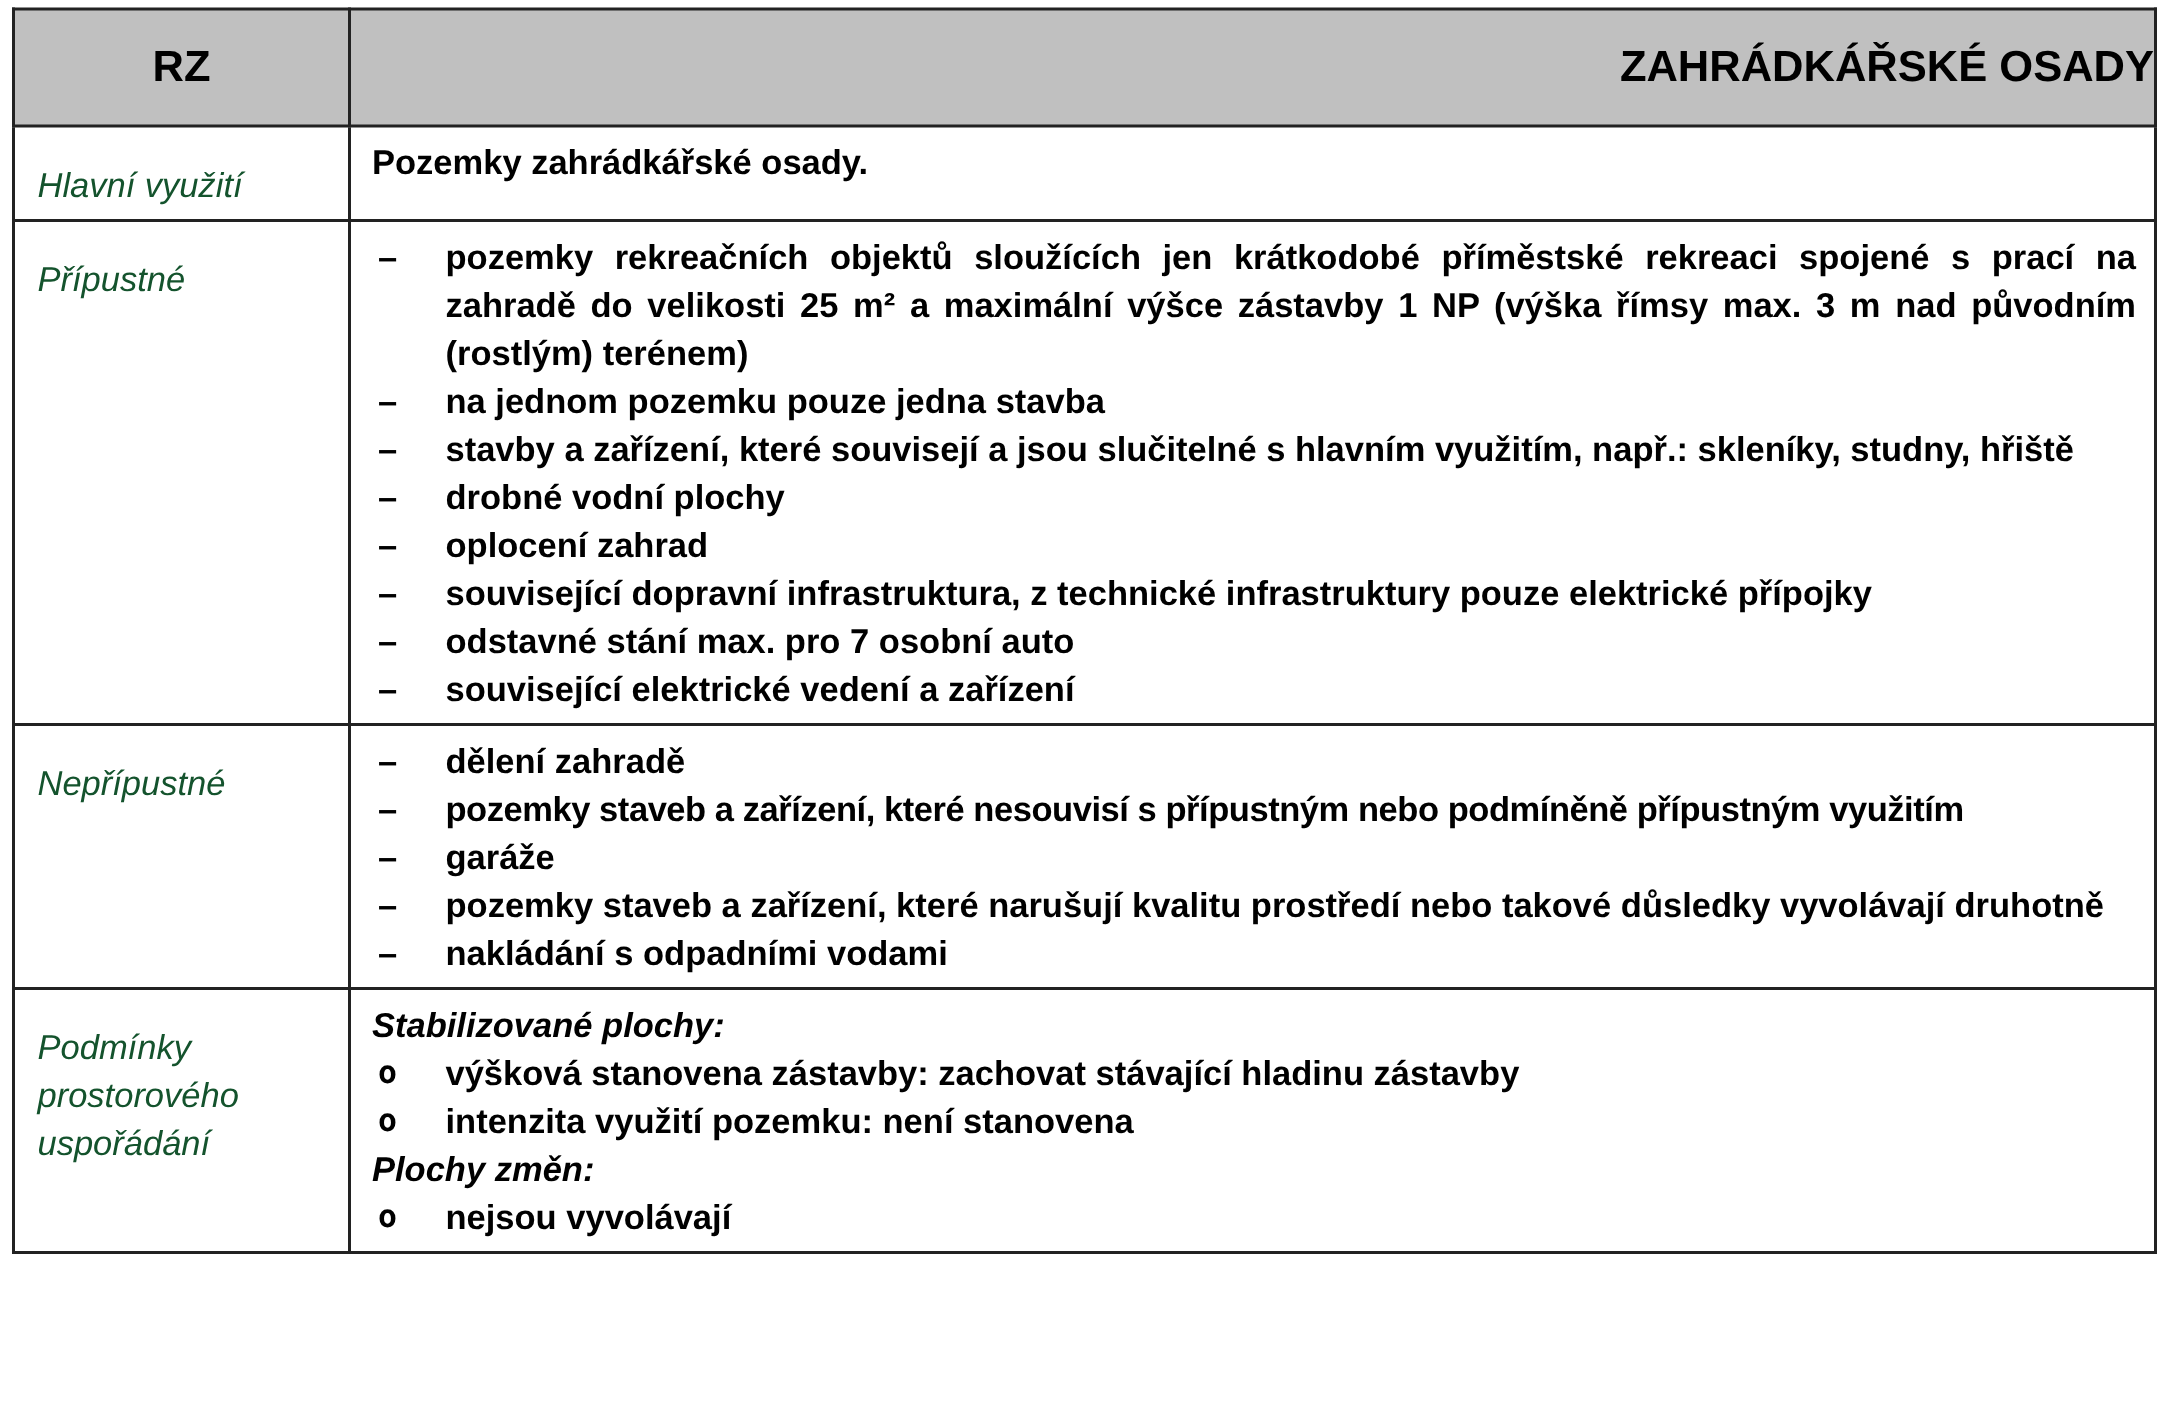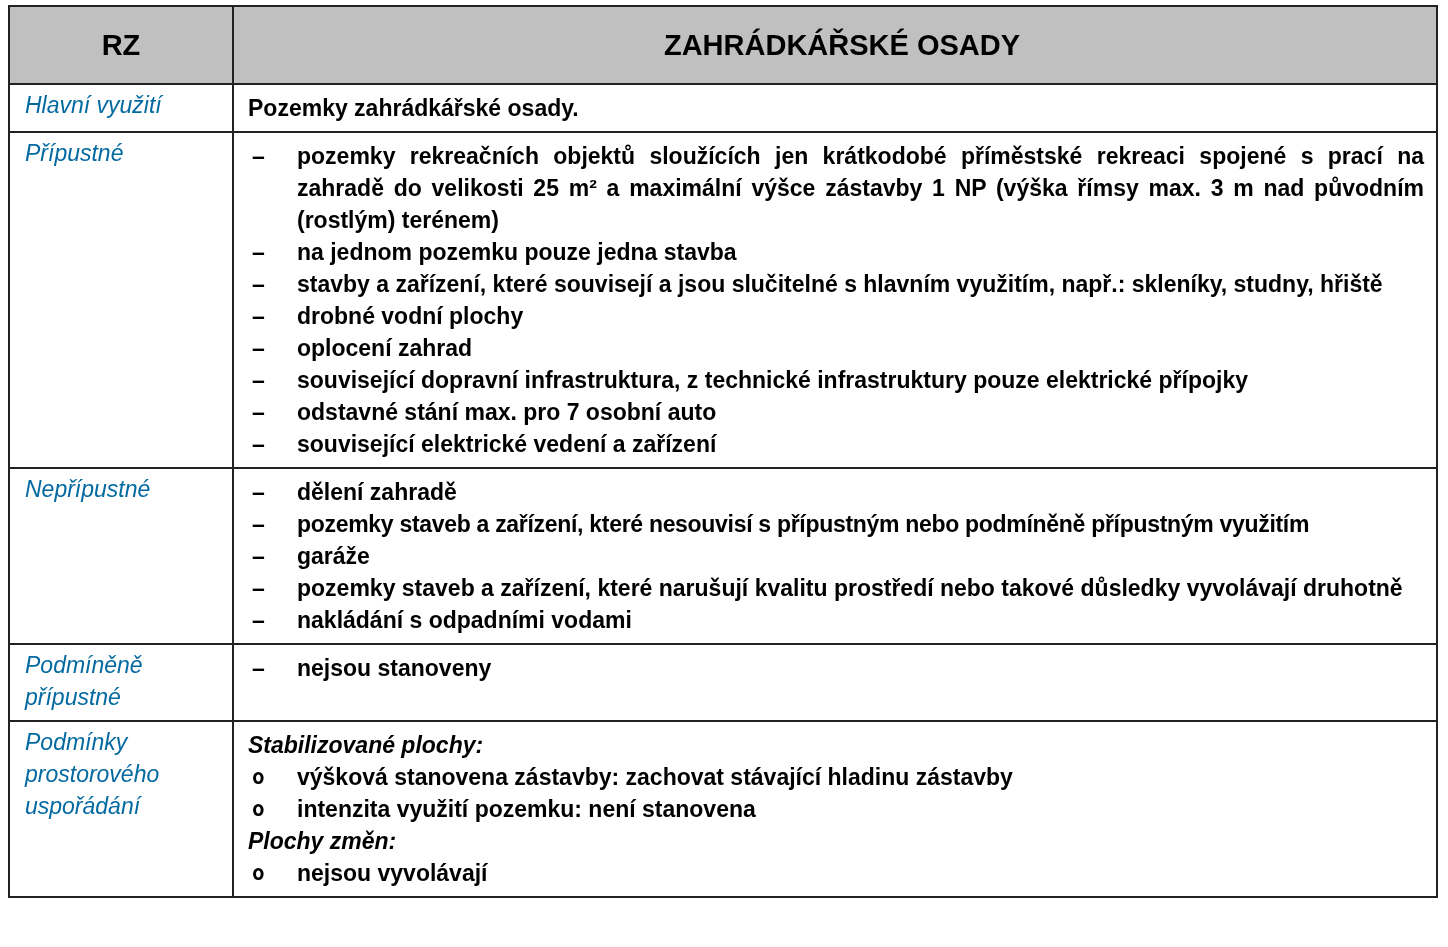--- a/index.html
+++ b/index.html
@@ -34,30 +34,30 @@
     vertical-align: middle;
     font-size: 29px;
     font-weight: bold;
     color: #000;
   }
   th.code-cell {
     width: 224px;
     text-align: center;
   }
   th.title-cell {
-    text-align: center;
+    text-align: right;
     padding-left: 14px;
   }
   
   td.label-cell {
     font-style: italic;
     font-size: 23px;
     line-height: 32px;
-    padding: 4px 8px 7px 15px;
-    color: #0369a1;
+    padding: 22px 8px 7px 15px;
+    color: #14532d;
   }
   
   td.content-cell {
     font-size: 23px;
     line-height: 32px;
     padding: 7px 12px 7px 14px;
     color: #000;
     font-weight: bold;
   }
   .plainline { text-align: left; }
@@ -149,29 +149,20 @@
               <span class="marker">–</span>
               <span class="btext justify">pozemky staveb a zařízení, které narušují kvalitu prostředí nebo takové důsledky vyvolávají druhotně</span>
             </div>
             <div class="bullet-line">
               <span class="marker">–</span>
               <span class="btext">nakládání s&nbsp;odpadními vodami</span>
             </div>
           </td>
         </tr>
         <tr>
-          <td class="label-cell">Podmíněně přípustné</td>
-          <td class="content-cell">
-            <div class="bullet-line">
-              <span class="marker">–</span>
-              <span class="btext">nejsou stanoveny</span>
-            </div>
-          </td>
-        </tr>
-        <tr>
           <td class="label-cell">Podmínky prostorového uspořádání</td>
           <td class="content-cell">
             <div class="subheading">Stabilizované plochy:</div>
             <div class="bullet-line">
               <span class="marker circle">o</span>
               <span class="btext">výšková stanovena zástavby: zachovat stávající hladinu zástavby</span>
             </div>
             <div class="bullet-line">
               <span class="marker circle">o</span>
               <span class="btext">intenzita využití pozemku: není stanovena</span>

